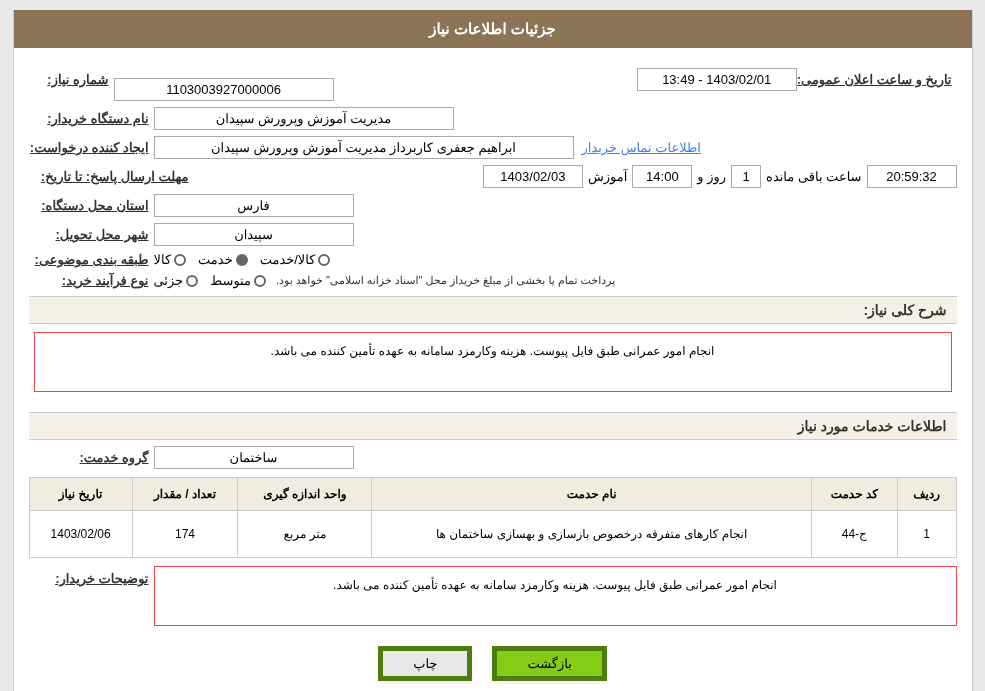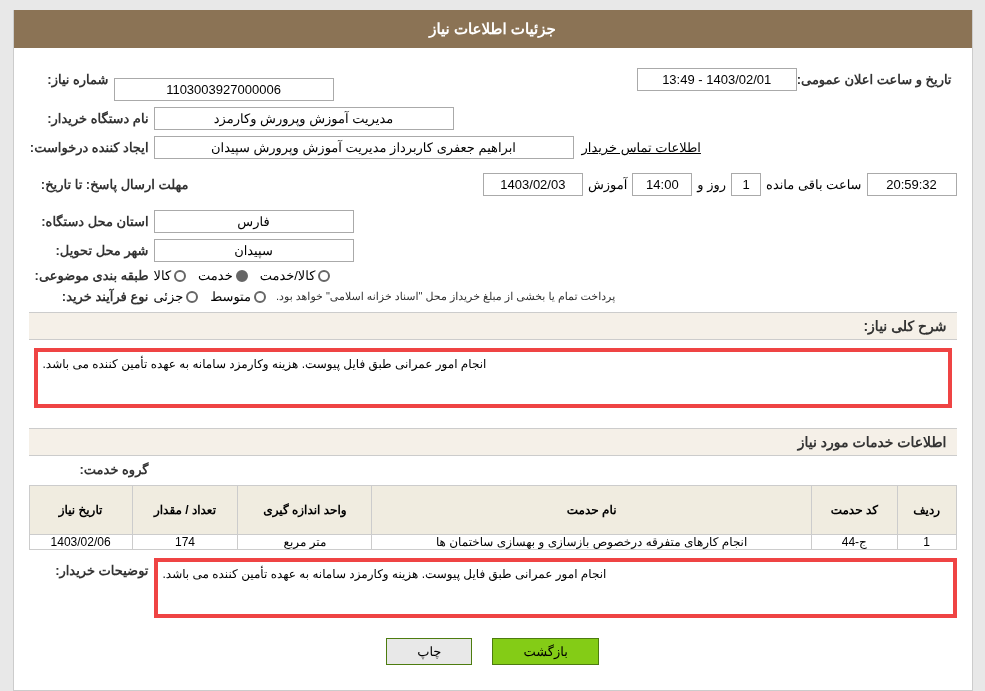--- a/index.html
+++ b/index.html
@@ -38,35 +38,36 @@
       margin-bottom: 6px;
       justify-content: flex-end;
     }
     .label {
       color: #333;
       font-weight: bold;
       white-space: nowrap;
       margin-right: 5px;
       min-width: 120px;
       text-align: right;
+      text-decoration: underline;
     }
     .value-box {
       border: 1px solid #aaa;
       background: #fff;
       padding: 3px 6px;
       min-height: 22px;
       min-width: 80px;
       text-align: center;
       display: inline-block;
     }
     .value-box.wide { min-width: 300px; }
     .value-box.medium { min-width: 200px; }
     .value-box.small { min-width: 100px; }
     .link-text {
-      color: #000000;
+      color: #3b82f6;
       text-decoration: underline;
       cursor: pointer;
       margin-left: 8px;
     }
     .section-title {
       background: #f5f0e8;
       border-bottom: 1px solid #ccc;
       border-top: 1px solid #ccc;
       padding: 5px 10px;
       font-weight: bold;
@@ -98,49 +99,49 @@
     table.service-table {
       width: 100%;
       border-collapse: collapse;
       margin-top: 8px;
       margin-bottom: 8px;
       font-size: 12px;
     }
     table.service-table th {
       background: #f0ece0;
       border: 1px solid #ccc;
-      padding: 17px 8px;
+      padding: 9px 8px;
       text-align: center;
       font-weight: bold;
     }
     table.service-table td {
       border: 1px solid #ccc;
-      padding: 0 8px;
+      padding: 16px 8px;
       text-align: center;
     }
     .description-box {
-      border: 4px solid #ef4444;
+      border: 1px solid #ef4444;
       min-height: 60px;
-      padding: 5px;
+      padding: 11px;
       width: 100%;
       background: #fff;
       margin-bottom: 4px;
-      text-align: left;
+      text-align: center;
       direction: rtl;
       font-size: 12px;
     }
     .bottom-buttons {
       display: flex;
       justify-content: center;
       gap: 20px;
       padding: 10px 0 15px 0;
     }
     .btn {
       padding: 5px 30px;
-      border: 1px solid #4d7c0f;
+      border: 5px solid #4d7c0f;
       cursor: pointer;
       font-size: 13px;
       font-family: Tahoma, Arial, sans-serif;
     }
     .btn-print {
       background: #e8e8e8;
     }
     .btn-back {
       background: #84cc16;
     }
@@ -160,35 +161,35 @@
     <div class="row">
       <span class="label">تاریخ و ساعت اعلان عمومی:</span>
       <span class="value-box small" style="min-width:160px;">1403/02/01 - 13:49</span>
       <span style="flex:1;"></span>
       <span class="value-box" style="min-width:220px; text-align:center;margin-top:20px;">1103003927000006</span>
       <span class="label" style="min-width:80px;">شماره نیاز:</span>
     </div>
 
     <div class="row">
       <span style="flex:1;"></span>
-      <span class="value-box wide">مدیریت آموزش وپرورش وکارمزد</span>
+      <span class="value-box wide">مدیریت آموزش وپرورش سپیدان</span>
       <span class="label">نام دستگاه خریدار:</span>
     </div>
 
     <div class="row">
       <span class="link-text">اطلاعات تماس خریدار</span>
       <span class="value-box" style="min-width:420px;">ابراهیم جعفری کاربرداز مدیریت آموزش وپرورش سپیدان</span>
       <span class="label">ایجاد کننده درخواست:</span>
     </div>
 
     <div class="row">
       <span class="value-box" style="min-width:90px;">20:59:32</span>
       <span style="margin: 0 5px;">ساعت باقی مانده</span>
       <span class="value-box small" style="min-width:30px;">1</span>
-      <span style="margin: 12px 5px;">روز و</span>
+      <span style="margin: 4px 5px;">روز و</span>
       <span class="value-box small" style="min-width:60px;">14:00</span>
       <span style="margin: 0 5px;">آموزش</span>
       <span class="value-box small" style="min-width:100px;">1403/02/03</span>
       <span style="flex:1;"></span>
       <span class="label" style="min-width:160px;">مهلت ارسال پاسخ: تا تاریخ:</span>
     </div>
 
     <div class="row">
       <span style="flex:1;"></span>
       <span class="value-box medium">فارس</span>
@@ -241,20 +242,21 @@
     <div style="padding: 2px 5px 8px 5px;">
       <div class="description-box">انجام امور عمرانی طبق فایل پیوست. هزینه وکارمزد سامانه به عهده تأمین کننده می باشد.</div>
     </div>
 
     <div class="section-title">
       <span>اطلاعات خدمات مورد نیاز</span>
     </div>
 
     <div class="row" style="margin-top:6px;">
       <span style="flex:1;"></span>
+      <span class="value-box medium">ساختمان</span>
       <span class="label">گروه خدمت:</span>
     </div>
 
     <table class="service-table">
       <thead>
         <tr>
           <th>ردیف</th>
           <th>کد حدمت</th>
           <th>نام حدمت</th>
           <th>واحد اندازه گیری</th>

